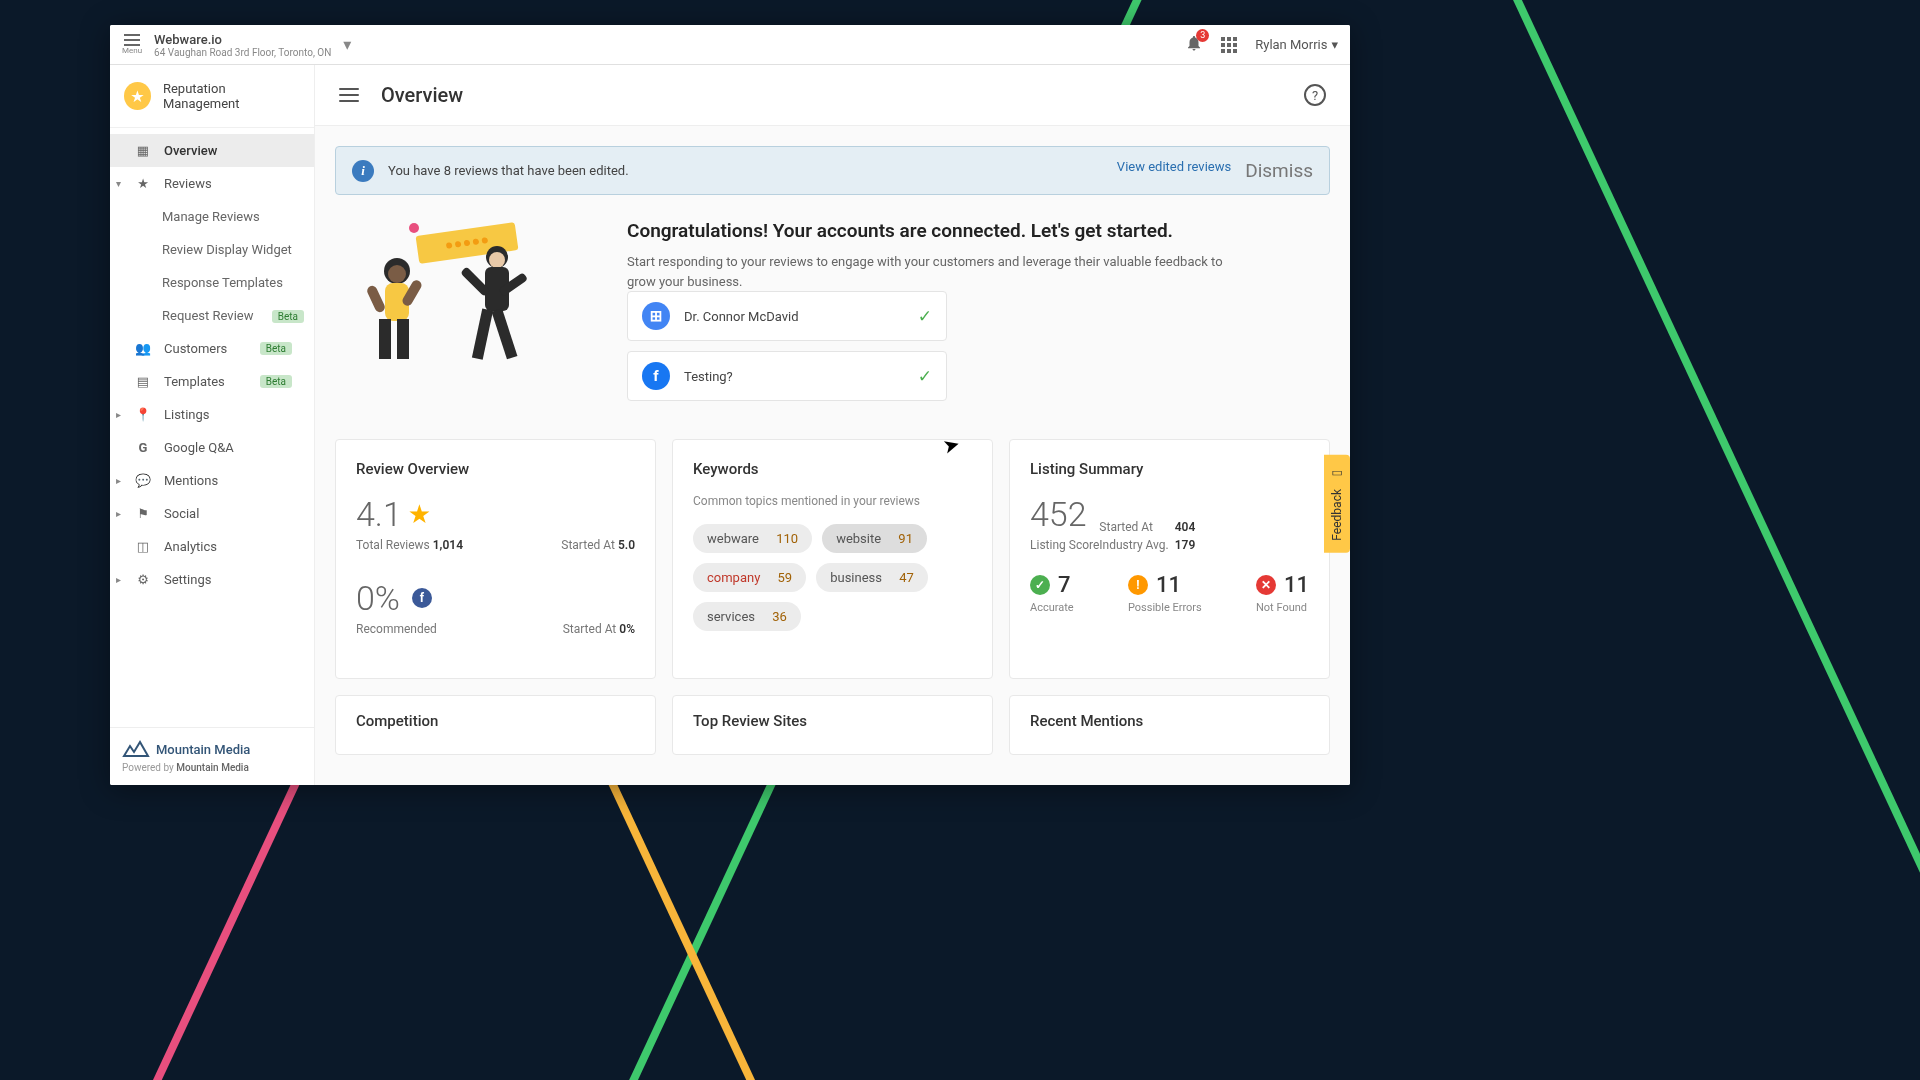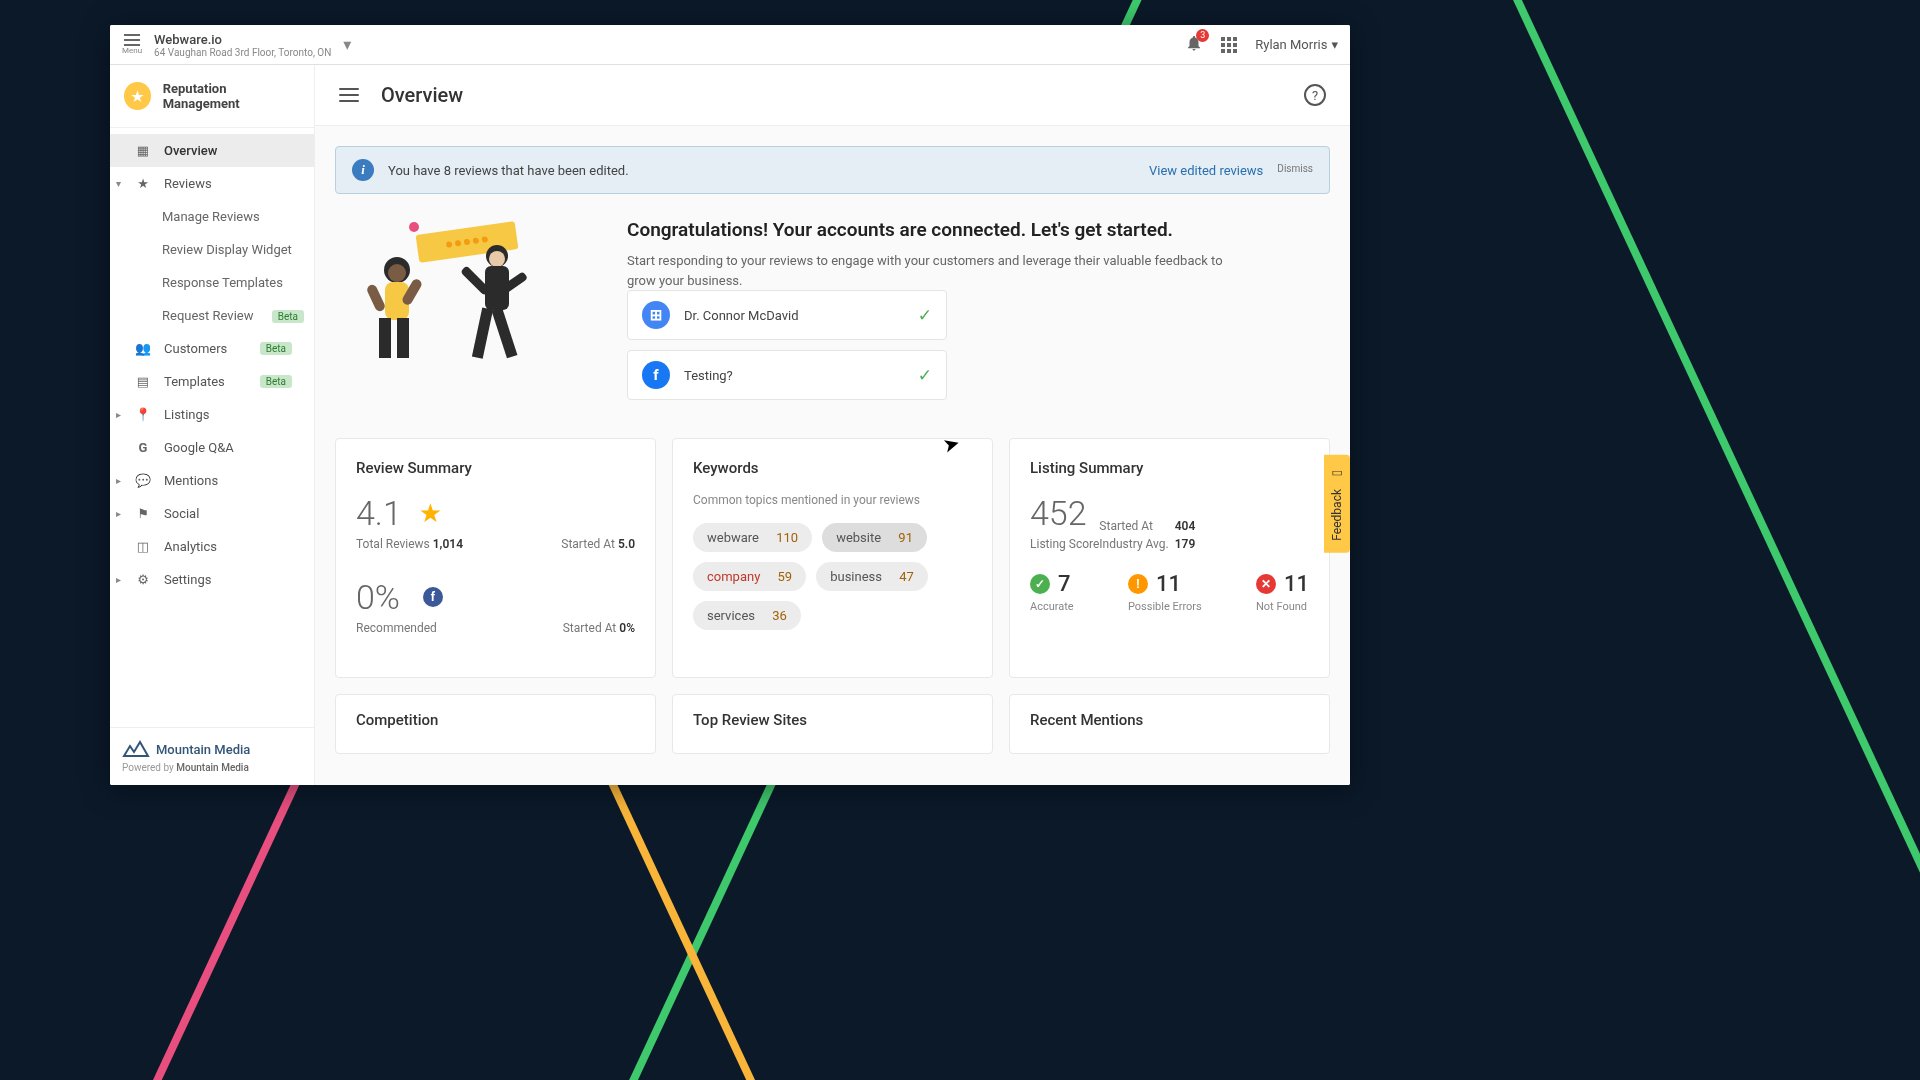--- a/index.html
+++ b/index.html
@@ -21,21 +21,21 @@
   .topbar-right{margin-left:auto;display:flex;align-items:center;gap:18px}
   .bell{position:relative;color:#666}
   .bell-badge{position:absolute;top:-5px;right:-6px;background:#e53935;color:#fff;border-radius:50%;width:13px;height:13px;font-size:9px;display:flex;align-items:center;justify-content:center}
   .apps-grid{display:grid;grid-template-columns:repeat(3,4px);grid-template-rows:repeat(3,4px);gap:2px}
   .apps-grid span{background:#666;width:4px;height:4px}
   .user{font-size:13px;color:#555;display:flex;align-items:center;gap:4px;cursor:pointer}
   .body{flex:1;display:flex;overflow:hidden}
   .sidebar{width:205px;background:#fff;display:flex;flex-direction:column;border-right:1px solid #eee}
   .product-row{display:flex;align-items:center;gap:12px;padding:16px 14px;border-bottom:1px solid #f0f0f0}
   .product-badge{width:28px;height:28px;border-radius:50%;background:#ffc847;display:flex;align-items:center;justify-content:center;color:#fff}
-  .product-name{font-size:13px;font-weight:700;color:#444}
+  .product-name{font-size:13px;font-weight:400;color:#444}
   .nav{flex:1;overflow:auto;padding-top:6px}
   .nav-item{display:flex;align-items:center;padding:9px 12px 9px 24px;font-size:13px;color:#555;cursor:pointer;gap:12px;position:relative}
   .nav-item.active{background:#ececec;color:#333;font-weight:500}
   .nav-item .chev{position:absolute;left:6px;font-size:10px;color:#888}
   .nav-item .ico{width:18px;color:#666;display:flex;justify-content:center}
   .sub{padding-left:52px;font-size:13px;color:#666;padding-top:9px;padding-bottom:9px;cursor:pointer;display:flex;align-items:flex-end}
   .beta{background:#c8e6c9;color:#2e7d32;font-size:10px;padding:1px 6px;border-radius:3px;margin-left:auto;margin-right:10px}
   .sidebar-footer{padding:12px;border-top:1px solid #eee}
   .logo{display:flex;align-items:center;gap:6px;color:#357;font-size:13px;font-weight:500}
   .powered{font-size:10px;color:#999;margin-top:4px}
@@ -45,36 +45,36 @@
   .hamburger{width:20px;height:14px;display:flex;flex-direction:column;justify-content:space-between;cursor:pointer;margin-right:22px}
   .hamburger span{height:2px;background:#555;border-radius:1px}
   .page-title{font-size:20px;font-weight:500;color:#333}
   .help-icon{margin-left:auto;width:22px;height:22px;border:2px solid #555;border-radius:50%;display:flex;align-items:center;justify-content:center;font-size:13px;color:#555;cursor:pointer}
   .content{flex:1;overflow:auto;padding:20px}
   .alert{background:#e4eef4;border:1px solid #b8d0de;border-radius:4px;padding:12px 16px;display:flex;align-items:center;margin-bottom:24px}
   .alert-ico{width:22px;height:22px;border-radius:50%;background:#3b7bbf;color:#fff;display:flex;align-items:center;justify-content:center;font-size:13px;font-weight:bold;margin-right:14px;font-style:italic;font-family:Georgia,serif}
   .alert-text{font-size:13px;color:#444}
   .alert-actions{margin-left:auto;display:flex;gap:14px}
   .alert-link{color:#2a6fb0;font-size:13px;cursor:pointer}
-  .alert-dismiss{color:#777;font-size:10px;cursor:pointer}
+  .alert-dismiss{color:#777;font-size:19px;cursor:pointer}
   .hero{display:flex;gap:40px;margin-bottom:28px;padding:0 12px;position:relative}
   .hero-img{width:240px;height:150px;position:relative;flex-shrink:0}
   .hero-text{flex:1}
   .hero-title{font-size:19px;font-weight:600;color:#222;margin-bottom:10px}
   .hero-sub{font-size:13px;color:#666;line-height:1.5;max-width:620px}
   .account-card{background:#fff;border:1px solid #e4e4e4;border-radius:4px;padding:10px 14px;display:flex;align-items:center;width:320px;margin-bottom:10px}
   .account-ico{width:28px;height:28px;border-radius:50%;margin-right:14px;display:flex;align-items:center;justify-content:center;color:#fff;font-weight:bold;font-size:15px}
   .ico-gmb{background:#4285f4}
   .ico-fb{background:#1877f2}
   .account-name{font-size:13px;color:#444}
   .account-check{margin-left:auto;color:#4caf50;font-size:17px}
   .cards{display:grid;grid-template-columns:repeat(3,1fr);gap:16px}
   .card{background:#fff;border:1px solid #e8e8e8;border-radius:4px;padding:20px;min-height:240px}
   .card-title{font-size:15px;font-weight:500;color:#333;margin-bottom:16px}
-  .big-num{font-size:34px;color:#666;font-weight:300;display:flex;align-items:center;gap:17px}
+  .big-num{font-size:34px;color:#666;font-weight:300;display:flex;align-items:center;gap:6px}
   .star{color:#ffb300;font-size:26px}
   .row{display:flex;align-items:baseline;justify-content:space-between;font-size:12px;color:#777;margin-top:4px}
   .row b{color:#333;font-weight:600}
   .pct-row{margin-top:26px}
   .fb-circle{display:inline-flex;width:20px;height:20px;border-radius:50%;background:#3b5998;color:#fff;align-items:center;justify-content:center;font-size:12px;font-weight:bold;margin-left:6px;vertical-align:middle}
   .small-label{font-size:12px;color:#777;margin-top:4px}
   .kw-sub{font-size:12px;color:#888;margin-bottom:16px}
   .chips{display:flex;flex-wrap:wrap;gap:10px}
   .chip{background:#ececec;border-radius:18px;padding:7px 14px;font-size:13px;color:#555}
   .chip.hl{background:#ddd}
@@ -286,21 +286,21 @@
               <div class="account-ico ico-fb">f</div>
               <span class="account-name">Testing?</span>
               <span class="account-check">✓</span>
             </div>
           </div>
           <div class="cursor">➤</div>
         </div>
 
         <div class="cards">
           <div class="card">
-            <div class="card-title">Review Summary</div>
+            <div class="card-title">Review Overview</div>
             <div class="big-num">
                 <span>4.1</span>
                 <span class="star">★</span>
               </div>
             <div class="row">
                 <span><span>Total Reviews</span> <b>1,014</b></span>
                 <span><span>Started At</span> <b>5.0</b></span>
               </div>
             <div class="big-num pct-row">
                 <span>0%</span>

